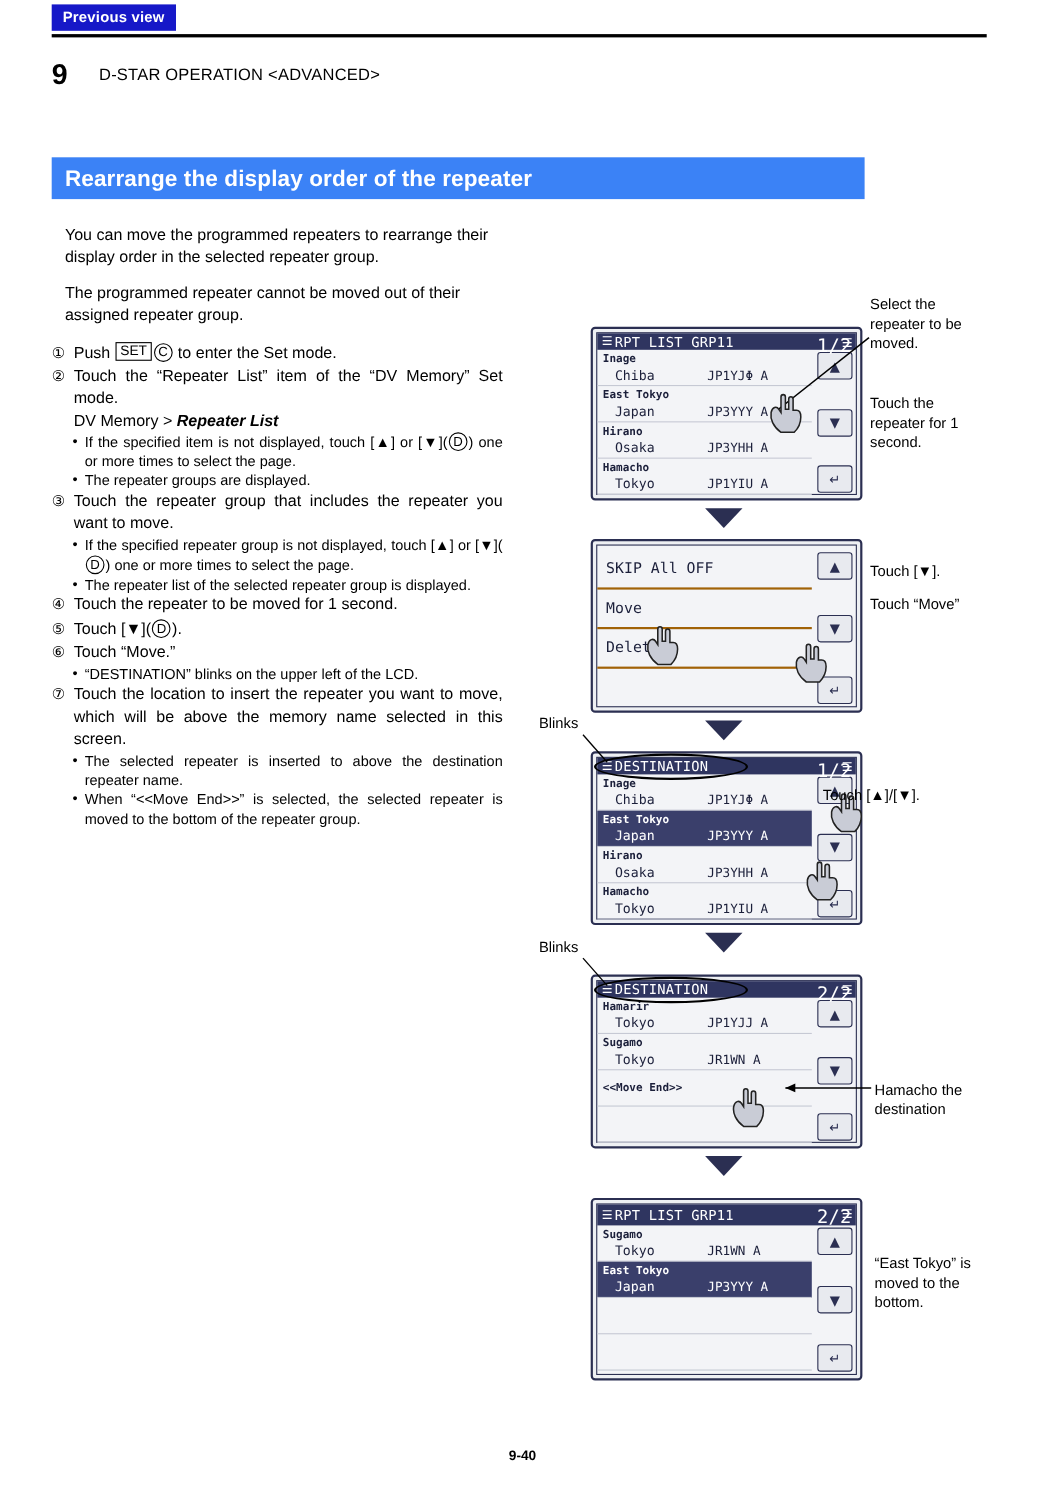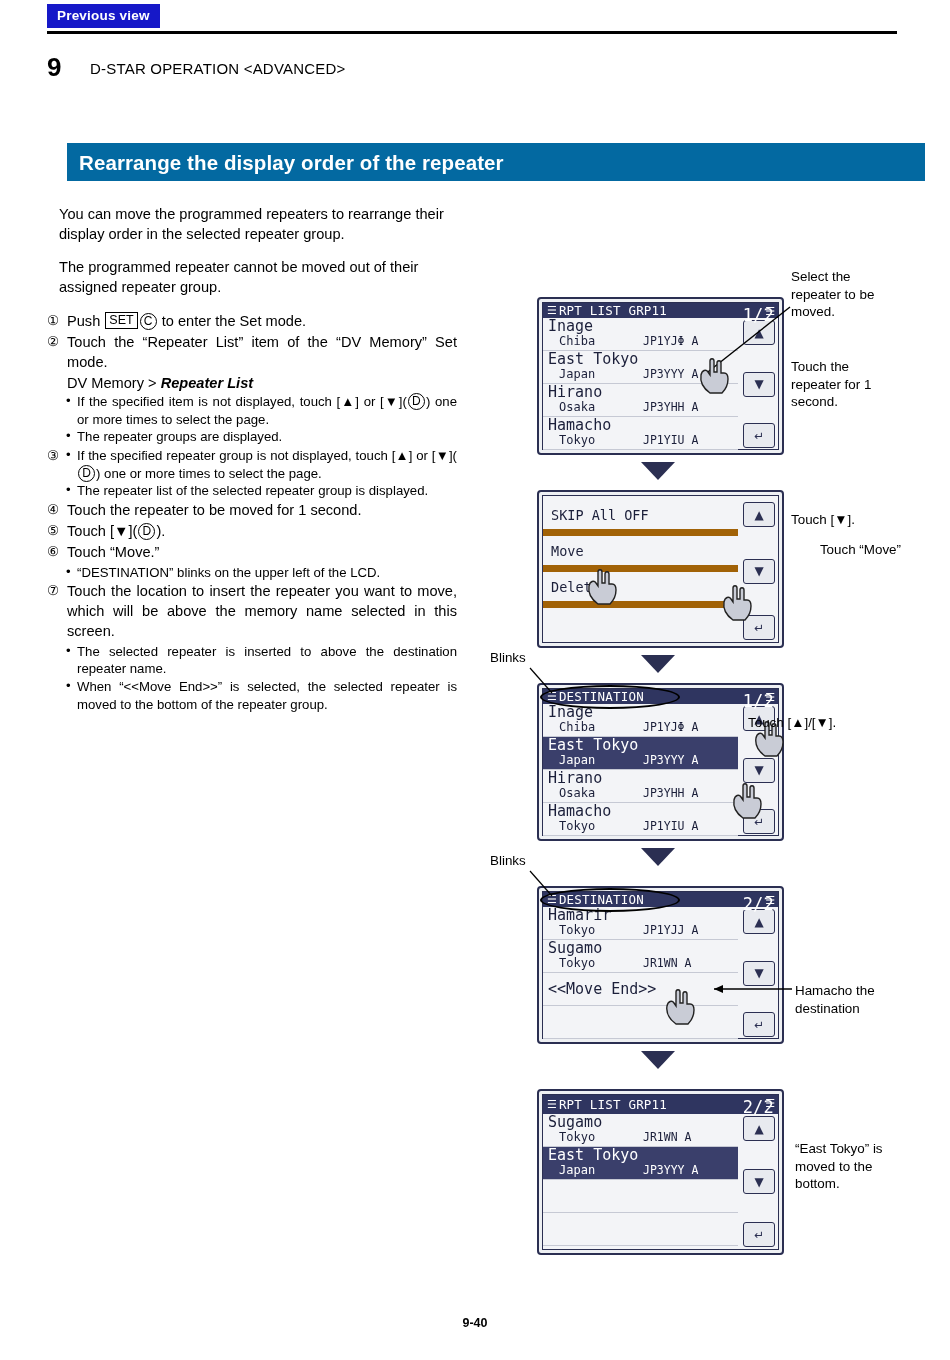--- a/index.html
+++ b/index.html
@@ -44,23 +44,22 @@
     position: absolute;
     left: 90px; top: 60px;
     font-size: 15px;
     letter-spacing: 0.2px;
   }
 
   
   .section-bar {
     position: absolute;
     left: 47px; top: 143px;
-    width: 858px; height: 38px;
-    background: #0369a1;
-    margin-left: 20px;
+    width: 739px; height: 38px;
+    background: #3b82f6;
   }
   .section-bar span {
     position: absolute;
     left: 12px; top: 8px;
     color: #fff;
     font-size: 20.5px;
     font-weight: bold;
     letter-spacing: 0.1px;
   }
 
@@ -180,23 +179,24 @@
     font-family: "DejaVu Sans", sans-serif;
   }
   .row {
     height: 33px;
     border-bottom: 1px solid #c6c9d4;
     padding: 1px 3px 0 5px;
     position: relative;
   }
   .row.sel { background: #3a3f6b; }
   .row .rname {
-    font-size: 15px;
+    font-size: 10px;
     color: #1b1f3a;
     line-height: 15px;
+    font-weight: bold;
   }
   .row.sel .rname, .row.sel .rsub, .row.sel .rcall { color: #fff; }
   .row .rsub {
     font-size: 12px;
     color: #1b1f3a;
     padding-left: 11px;
     line-height: 15px;
   }
   .row .rcall {
     position: absolute;
@@ -204,21 +204,21 @@
     font-size: 11.5px;
     color: #1b1f3a;
   }
   .row.single {
     height: 33px;
     display: flex; align-items: center;
   }
   .row.blank { border-bottom: 1px solid #c6c9d4; }
   .menurow {
     height: 36px;
-    border-bottom: 7px solid #a16207;
+    border-bottom: 2px solid #a16207;
     display: flex; align-items: center;
     padding-left: 8px;
     font-size: 13.5px;
     color: #1b1f3a;
   }
 
   .down-arrow {
     position: absolute;
     width: 0; height: 0;
     border-left: 17px solid transparent;
@@ -293,20 +293,21 @@
       <span class="dot">•</span>
       <span>If the specified item is not displayed, touch [▲] or [▼](</span><span class="keyround">D</span><span>) one or more times to select the page.</span>
     </div>
     <div class="sub">
       <span class="dot">•</span>
       <span>The repeater groups are displayed.</span>
     </div>
 
     <div class="step">
       <span class="num">③</span>
+      <span>Touch the repeater group that includes the repeater you want to move.</span>
     </div>
     <div class="sub">
       <span class="dot">•</span>
       <span>If the specified repeater group is not displayed, touch [▲] or [▼](</span><span class="keyround">D</span><span>) one or more times to select the page.</span>
     </div>
     <div class="sub">
       <span class="dot">•</span>
       <span>The repeater list of the selected repeater group is displayed.</span>
     </div>
 
@@ -415,21 +416,21 @@
 </div>
 
 <svg class="hand" style="left:585px; top:566px;" viewBox="0 0 34 40">
   <path d="M13 38 C6 33 3 26 4 20 C5 15 9 14 11 17 L13 20 L13 6 C13 3 17 3 17 6 L17 17 L20 17 L20 8 C20 5 24 5 24 8 L24 18 L27 18 C30 18 31 21 31 24 C31 30 28 35 25 38 Z" fill="#c9ccd6" stroke="#222" stroke-width="1.4"></path>
 </svg>
 <svg class="hand" style="left:720px; top:582px;" viewBox="0 0 34 40">
   <path d="M13 38 C6 33 3 26 4 20 C5 15 9 14 11 17 L13 20 L13 6 C13 3 17 3 17 6 L17 17 L20 17 L20 8 C20 5 24 5 24 8 L24 18 L27 18 C30 18 31 21 31 24 C31 30 28 35 25 38 Z" fill="#c9ccd6" stroke="#222" stroke-width="1.4"></path>
 </svg>
 
 <div class="note" style="left:791px; top:511px; width:110px;">Touch [▼].</div>
-<div class="note" style="left:791px; top:541px; width:110px;text-align:right;"><span>Touch “Move”</span></div>
+<div class="note" style="left:791px; top:541px; width:110px;"><span>Touch “Move”</span></div>
 
 <div class="down-arrow" style="left:641px; top:655px;"></div>
 
 <div class="lcd" style="left:537px; top:683px; height:158px;">
   <div class="lcd-inner">
     <div class="lcd-title">
       <span class="bars">☰</span>
       <span>DESTINATION</span>
       <span class="page">1/2</span>
       <span class="bars-r">☰</span>

